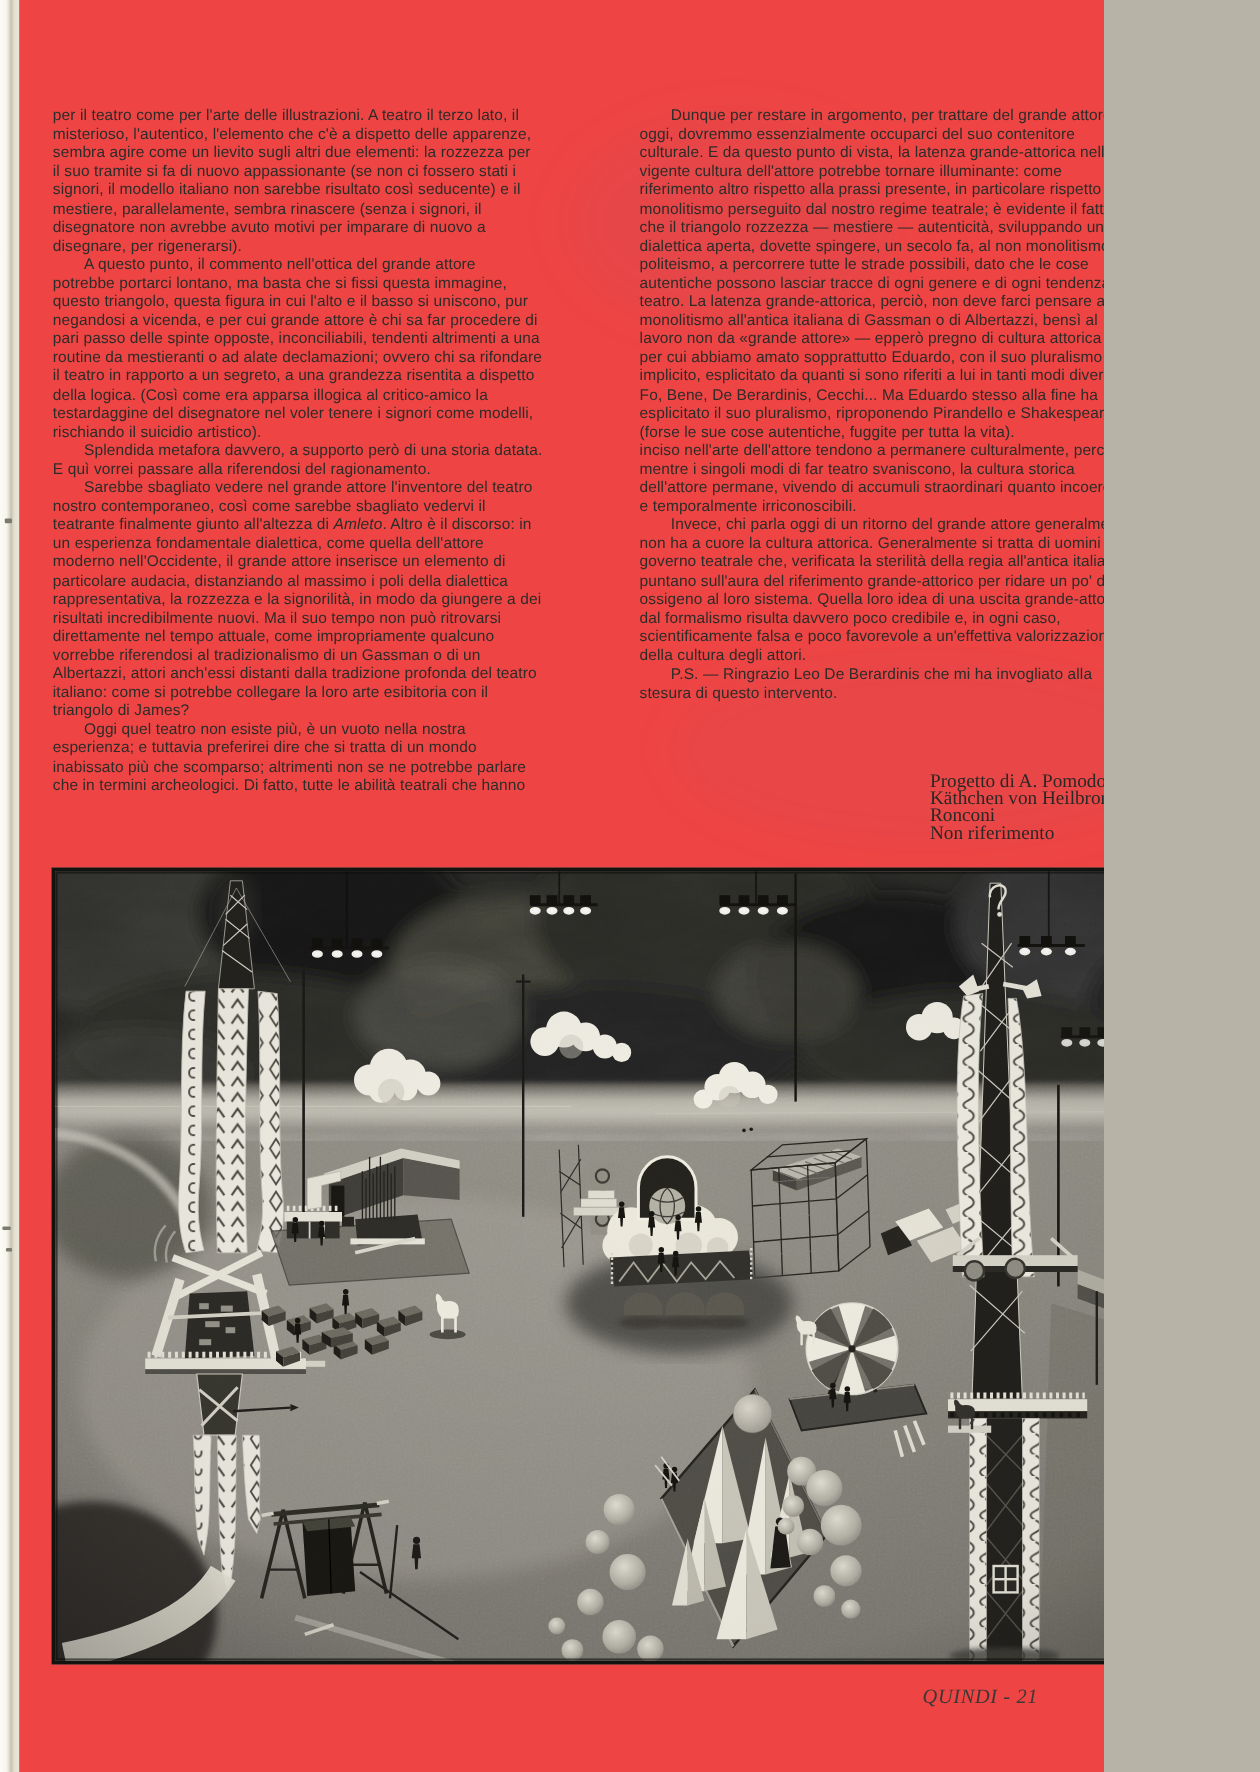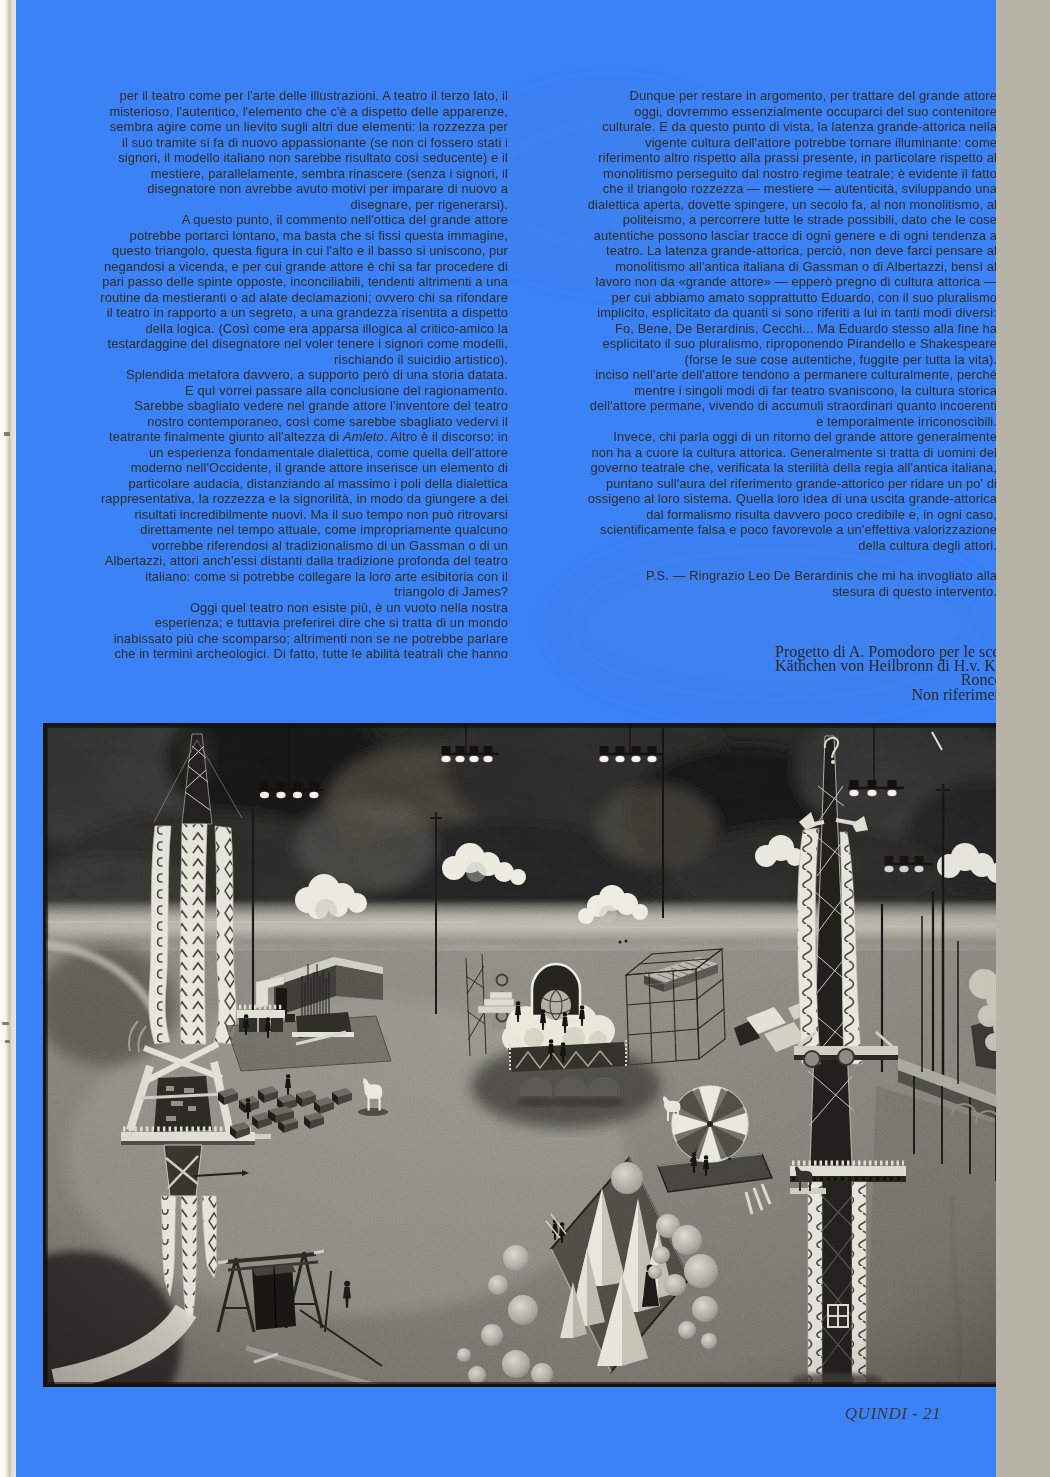--- a/index.html
+++ b/index.html
@@ -1,30 +1,30 @@
 <!DOCTYPE html>
 <html><head>
 <meta charset="utf-8">
 <style>
   html,body{margin:0;padding:0;background:#b7b3a6;}
-  .page{position:relative;width:996px;height:1477px;background:#3b82f6;overflow:hidden;
-        font-family:"Liberation Sans",sans-serif;text-align:right;}
+  .page{position:relative;width:920px;height:1477px;background:#ef4444;overflow:hidden;
+        font-family:"Liberation Sans",sans-serif;}
   .edge{position:absolute;left:0;top:0;bottom:0;width:16px;
         background:linear-gradient(90deg,#fcfbf6 0%,#f6f4ec 35%,#d6d2c2 52%,#c6c2b1 58%,#e3dfd1 74%,#eae6d9 100%);}
   .ghost{position:absolute;border-radius:50%;filter:blur(18px);pointer-events:none;}
   .ghost1{left:470px;top:95px;width:280px;height:180px;background:rgba(108,116,138,.055);}
   .ghost2{left:560px;top:545px;width:430px;height:160px;background:rgba(108,116,138,.05);}
   .speck{position:absolute;background:#7b7a6e;border-radius:1px;}
   .col{position:absolute;top:88px;width:464px;font-size:12.9px;line-height:15.5px;
        letter-spacing:.1px;color:#2e2c29;}
   .col--left{left:44px;}
   .col--right{left:533px;}
   .para{margin:0;white-space:pre;}
   .para.indent{text-indent:26px;}
-  .para.ps{margin-top:15px;}
+  .para.ps{margin-top:1px;}
   .work-title{font-style:italic;}
   .caption{position:absolute;left:775px;top:645px;margin:0;width:240px;
            font-family:"Liberation Serif",serif;font-size:16px;line-height:14.2px;color:#2a2825;}
   .caption .line{white-space:nowrap;}
   .caption .bold{font-weight:normal;}
   .photo-frame{position:absolute;left:43px;top:723px;width:965px;height:664px;
                border:3px solid #14130f;box-sizing:border-box;background:#7d7a73;}
   .photo-frame svg{display:block;width:100%;height:100%;}
   .footer{position:absolute;right:55px;top:1404px;font-family:"Liberation Serif",serif;
           font-style:italic;font-size:17px;letter-spacing:.5px;color:#3b3935;}
@@ -53,21 +53,21 @@
 potrebbe portarci lontano, ma basta che si fissi questa immagine,
 questo triangolo, questa figura in cui l'alto e il basso si uniscono, pur
 negandosi a vicenda, e per cui grande attore è chi sa far procedere di
 pari passo delle spinte opposte, inconciliabili, tendenti altrimenti a una
 routine da mestieranti o ad alate declamazioni; ovvero chi sa rifondare
 il teatro in rapporto a un segreto, a una grandezza risentita a dispetto
 della logica. (Così come era apparsa illogica al critico-amico la
 testardaggine del disegnatore nel voler tenere i signori come modelli,
 rischiando il suicidio artistico).</p>
     <p class="para indent">Splendida metafora davvero, a supporto però di una storia datata.
-E quì vorrei passare alla conclusione del ragionamento.</p>
+E quì vorrei passare alla riferendosi del ragionamento.</p>
     <p class="para indent"><span>Sarebbe sbagliato vedere nel grande attore l'inventore del teatro
 nostro contemporaneo, così come sarebbe sbagliato vedervi il
 teatrante finalmente giunto all'altezza di </span><em class="work-title">Amleto</em><span>. Altro è il discorso: in
 un esperienza fondamentale dialettica, come quella dell'attore
 moderno nell'Occidente, il grande attore inserisce un elemento di
 particolare audacia, distanziando al massimo i poli della dialettica
 rappresentativa, la rozzezza e la signorilità, in modo da giungere a dei
 risultati incredibilmente nuovi. Ma il suo tempo non può ritrovarsi
 direttamente nel tempo attuale, come impropriamente qualcuno
 vorrebbe riferendosi al tradizionalismo di un Gassman o di un

